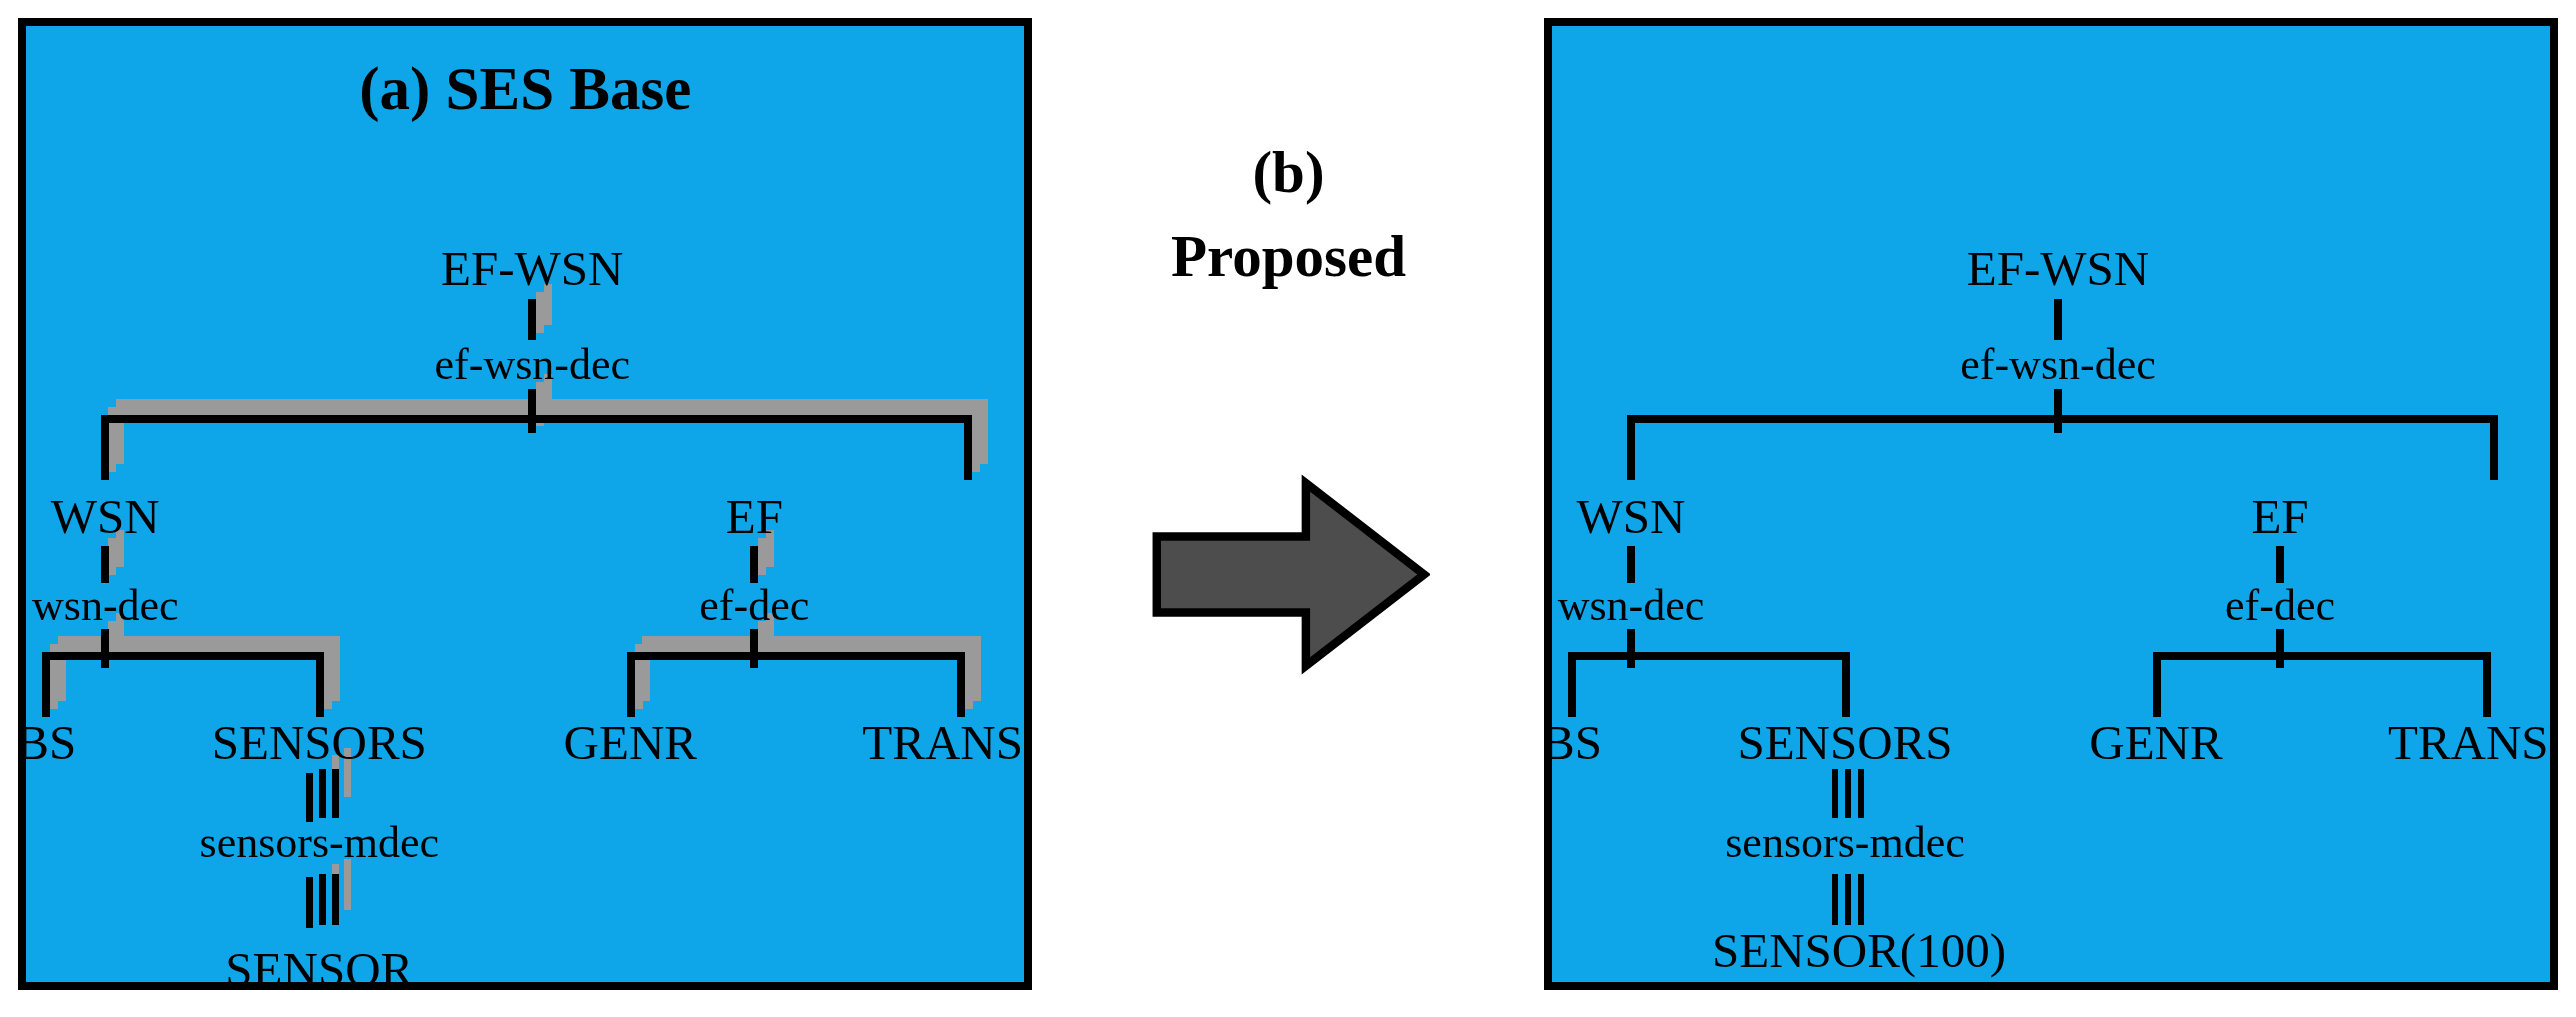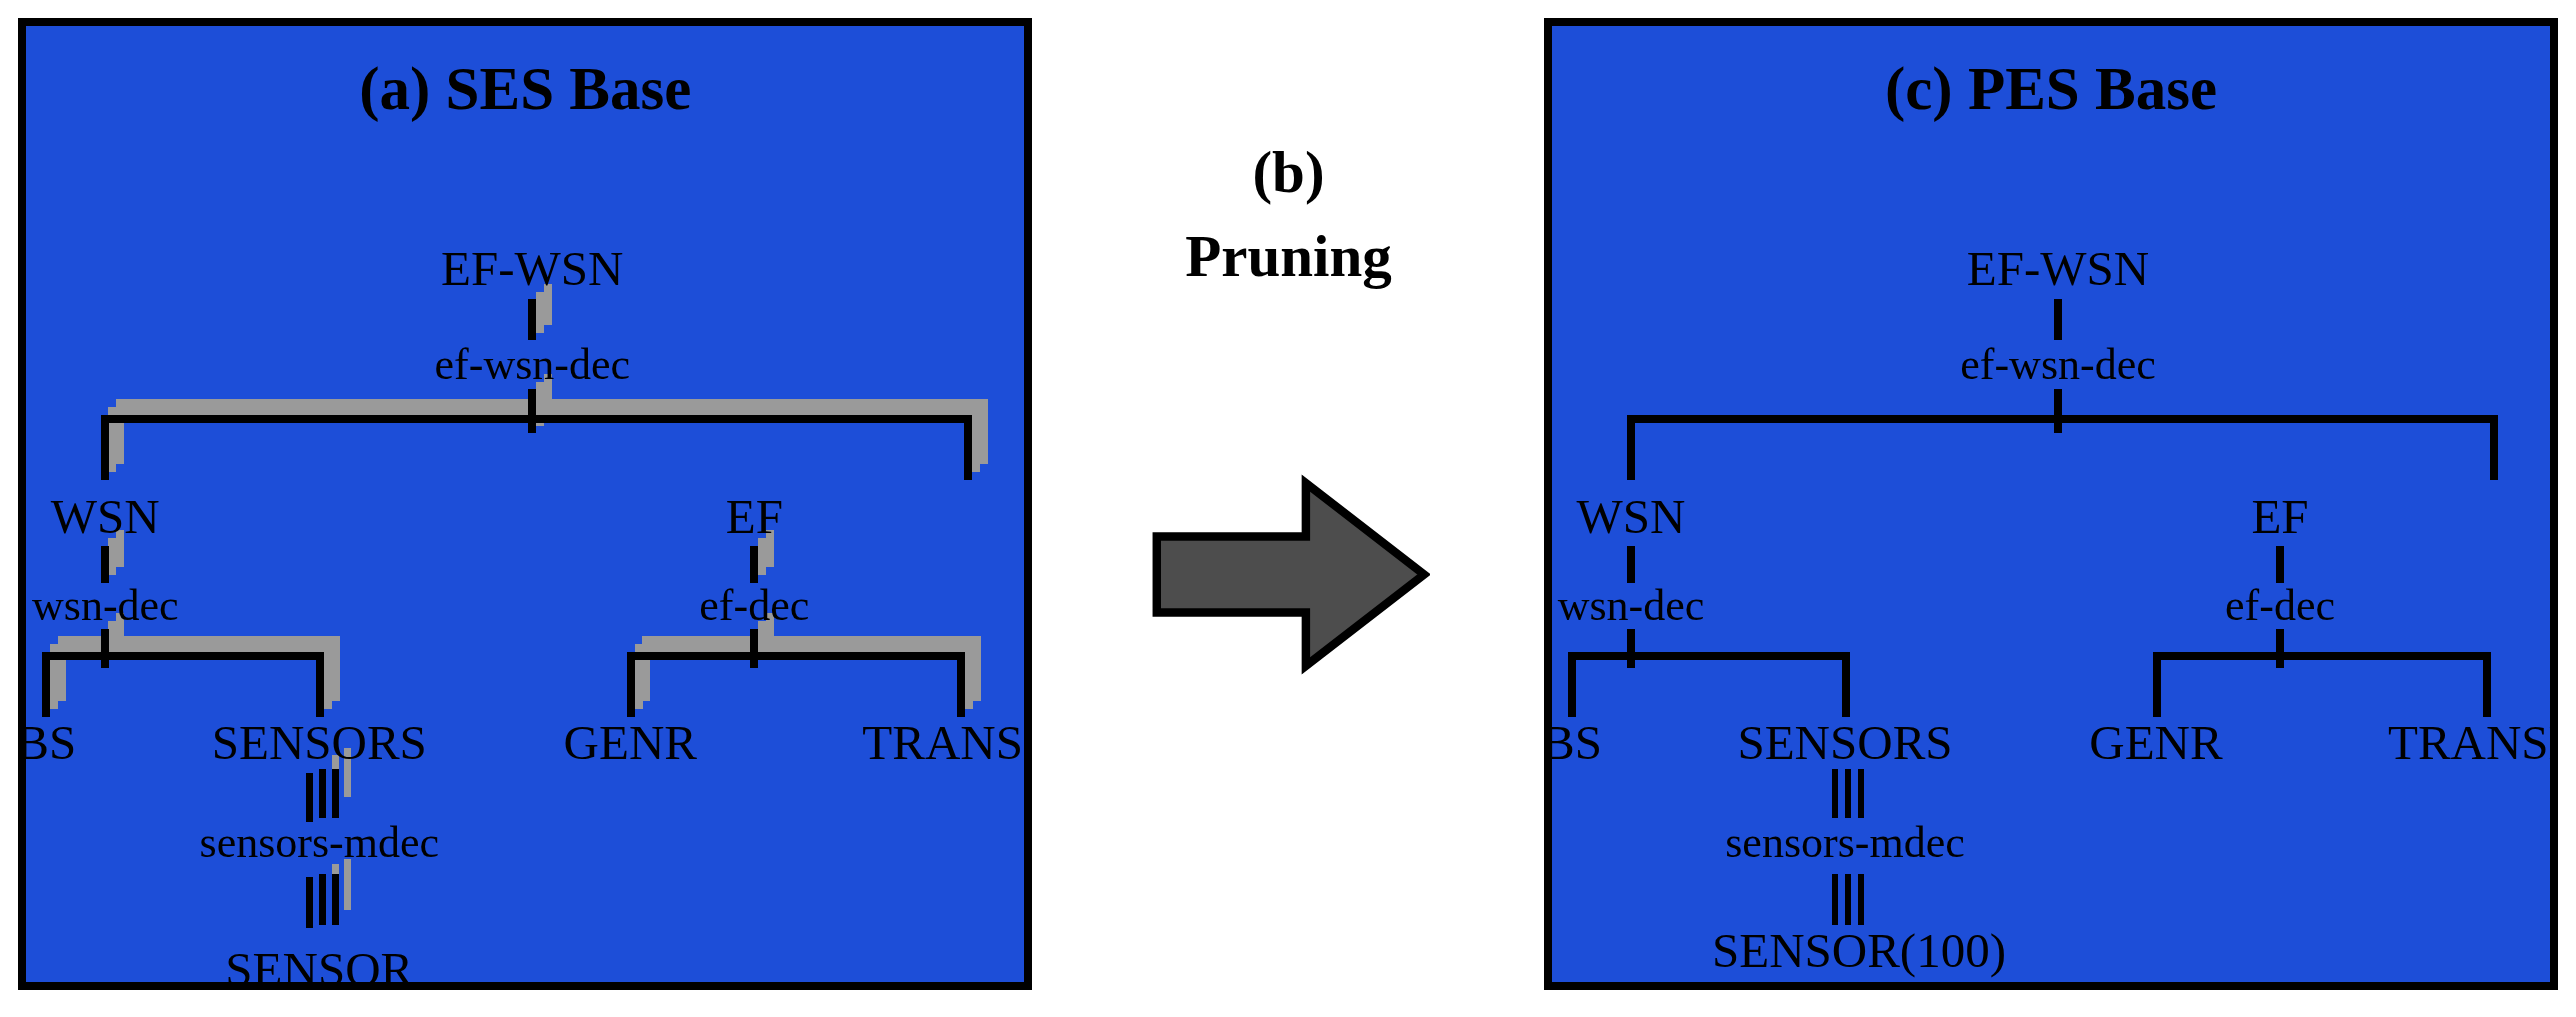--- a/index.html
+++ b/index.html
@@ -16,21 +16,21 @@
   }
 
   .figure {
     position: absolute;
     inset: 0;
   }
 
   
   .panel {
     position: absolute;
-    background: #1d4ed8;
+    background: #0ea5e9;
     border: 8.5px solid #000000;
     box-sizing: border-box;
   }
   #panel-a { left: 18.3px;   top: 18.3px; width: 1014px; height: 972px; }
   #panel-c { left: 1544px; top: 18.3px; width: 1014px; height: 972px; }
 
   .panel-inner {
     position: absolute;
     inset: 0;
     overflow: hidden;
@@ -209,33 +209,32 @@
       <div class="node" style="left:604px; top:692px;">GENR</div>
       <div class="node" style="left:934px; top:692px;">TRANSD</div>
       <div class="node small" style="left:293px; top:795px;">sensors-mdec</div>
       <div class="node" style="left:293px; top:919px;">SENSOR</div>
 
     </div>
   </div>
 
   <div id="middle">
     <div class="mid-caption" id="mid-b">(b)</div>
-    <div class="mid-caption" id="mid-line1">Pruning</div>
+    <div class="mid-caption" id="mid-line1">Proposed</div>
 
     <div id="arrow-wrap">
       <svg viewBox="0 0 200 150" preserveAspectRatio="xMidYMid meet" aria-hidden="true">
         <polygon points="6,48 112,48 112,10 196,75 112,140 112,102 6,102" fill="#4d4d4d" stroke="#000000" stroke-width="6" stroke-linejoin="miter"></polygon>
       </svg>
     </div>
   </div>
 
   <div class="panel" id="panel-c">
     <div class="panel-inner">
 
-      <div class="panel-title">(c) PES Base</div>
 
       <div>
         <div class="ln" style="left:502px; top:273px; width:7.7px; height:41px;"></div>
         <div class="ln" style="left:502px; top:363px; width:7.7px; height:44px;"></div>
         <div class="ln" style="left:75px; top:389px; width:444px; height:7.7px;"></div>
         <div class="ln" style="left:502px; top:389px; width:444px; height:7.7px;"></div>
         <div class="ln" style="left:75px; top:389px; width:7.7px; height:65px;"></div>
         <div class="ln" style="left:938px; top:389px; width:7.7px; height:65px;"></div>
 
         <div class="ln" style="left:75px; top:520px; width:7.7px; height:37px;"></div>

